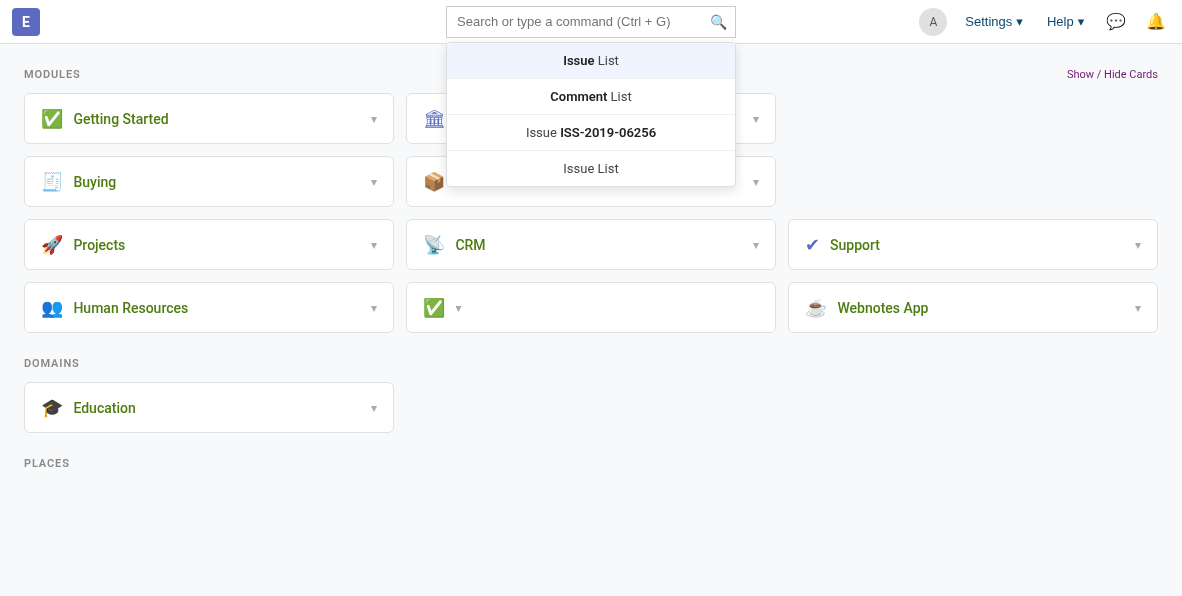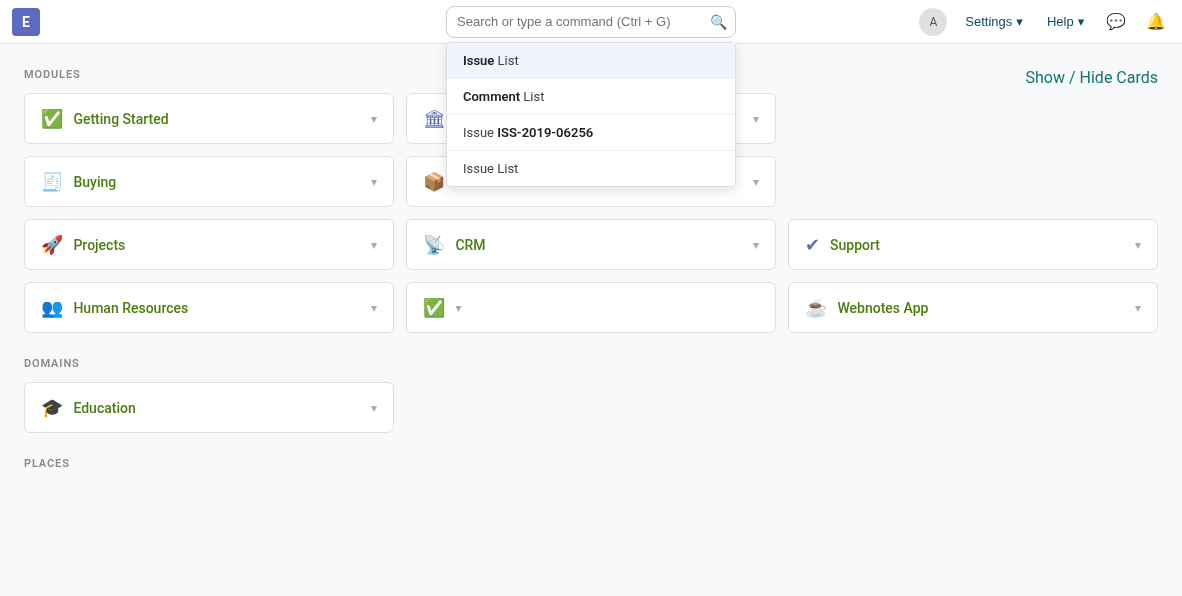--- a/index.html
+++ b/index.html
@@ -44,21 +44,21 @@
     }
     .search-wrapper {
       position: relative;
       display: flex;
       align-items: center;
     }
     .search-input {
       width: 290px;
       height: 32px;
       border: 1px solid #ccc;
-      border-radius: 8px;
+      border-radius: 0;
       padding: 0 30px 0 10px;
       font-size: 13px;
       outline: none;
       background: #fff;
     }
     .search-icon-btn {
       position: absolute;
       right: 8px;
       background: none;
       border: none;
@@ -108,20 +108,21 @@
     .search-dropdown {
       position: absolute;
       top: 36px;
       left: 0;
       width: 290px;
       background: #fff;
       border: 1px solid #ddd;
       border-radius: 4px;
       box-shadow: 0 4px 12px rgba(0,0,0,0.12);
       z-index: 200;
+      text-align: center;
     }
     .dropdown-item {
       padding: 10px 16px;
       cursor: pointer;
       font-size: 13px;
       color: #444;
       border-bottom: 1px solid #f0f0f0;
     }
     .dropdown-item:last-child { border-bottom: none; }
     .dropdown-item:first-child {
@@ -136,22 +137,22 @@
     .section-label {
       font-size: 11px;
       font-weight: 600;
       color: #888;
       letter-spacing: 0.08em;
       text-transform: uppercase;
       margin-bottom: 12px;
     }
     .show-hide-link {
       float: right;
-      font-size: 16px;
-      color: #0f766e;
+      font-size: 11px;
+      color: #701a75;
       cursor: pointer;
       font-weight: normal;
       text-transform: none;
       letter-spacing: 0;
     }
     .modules-grid {
       display: grid;
       grid-template-columns: 1fr 1fr 1fr;
       gap: 12px;
       margin-bottom: 24px;

